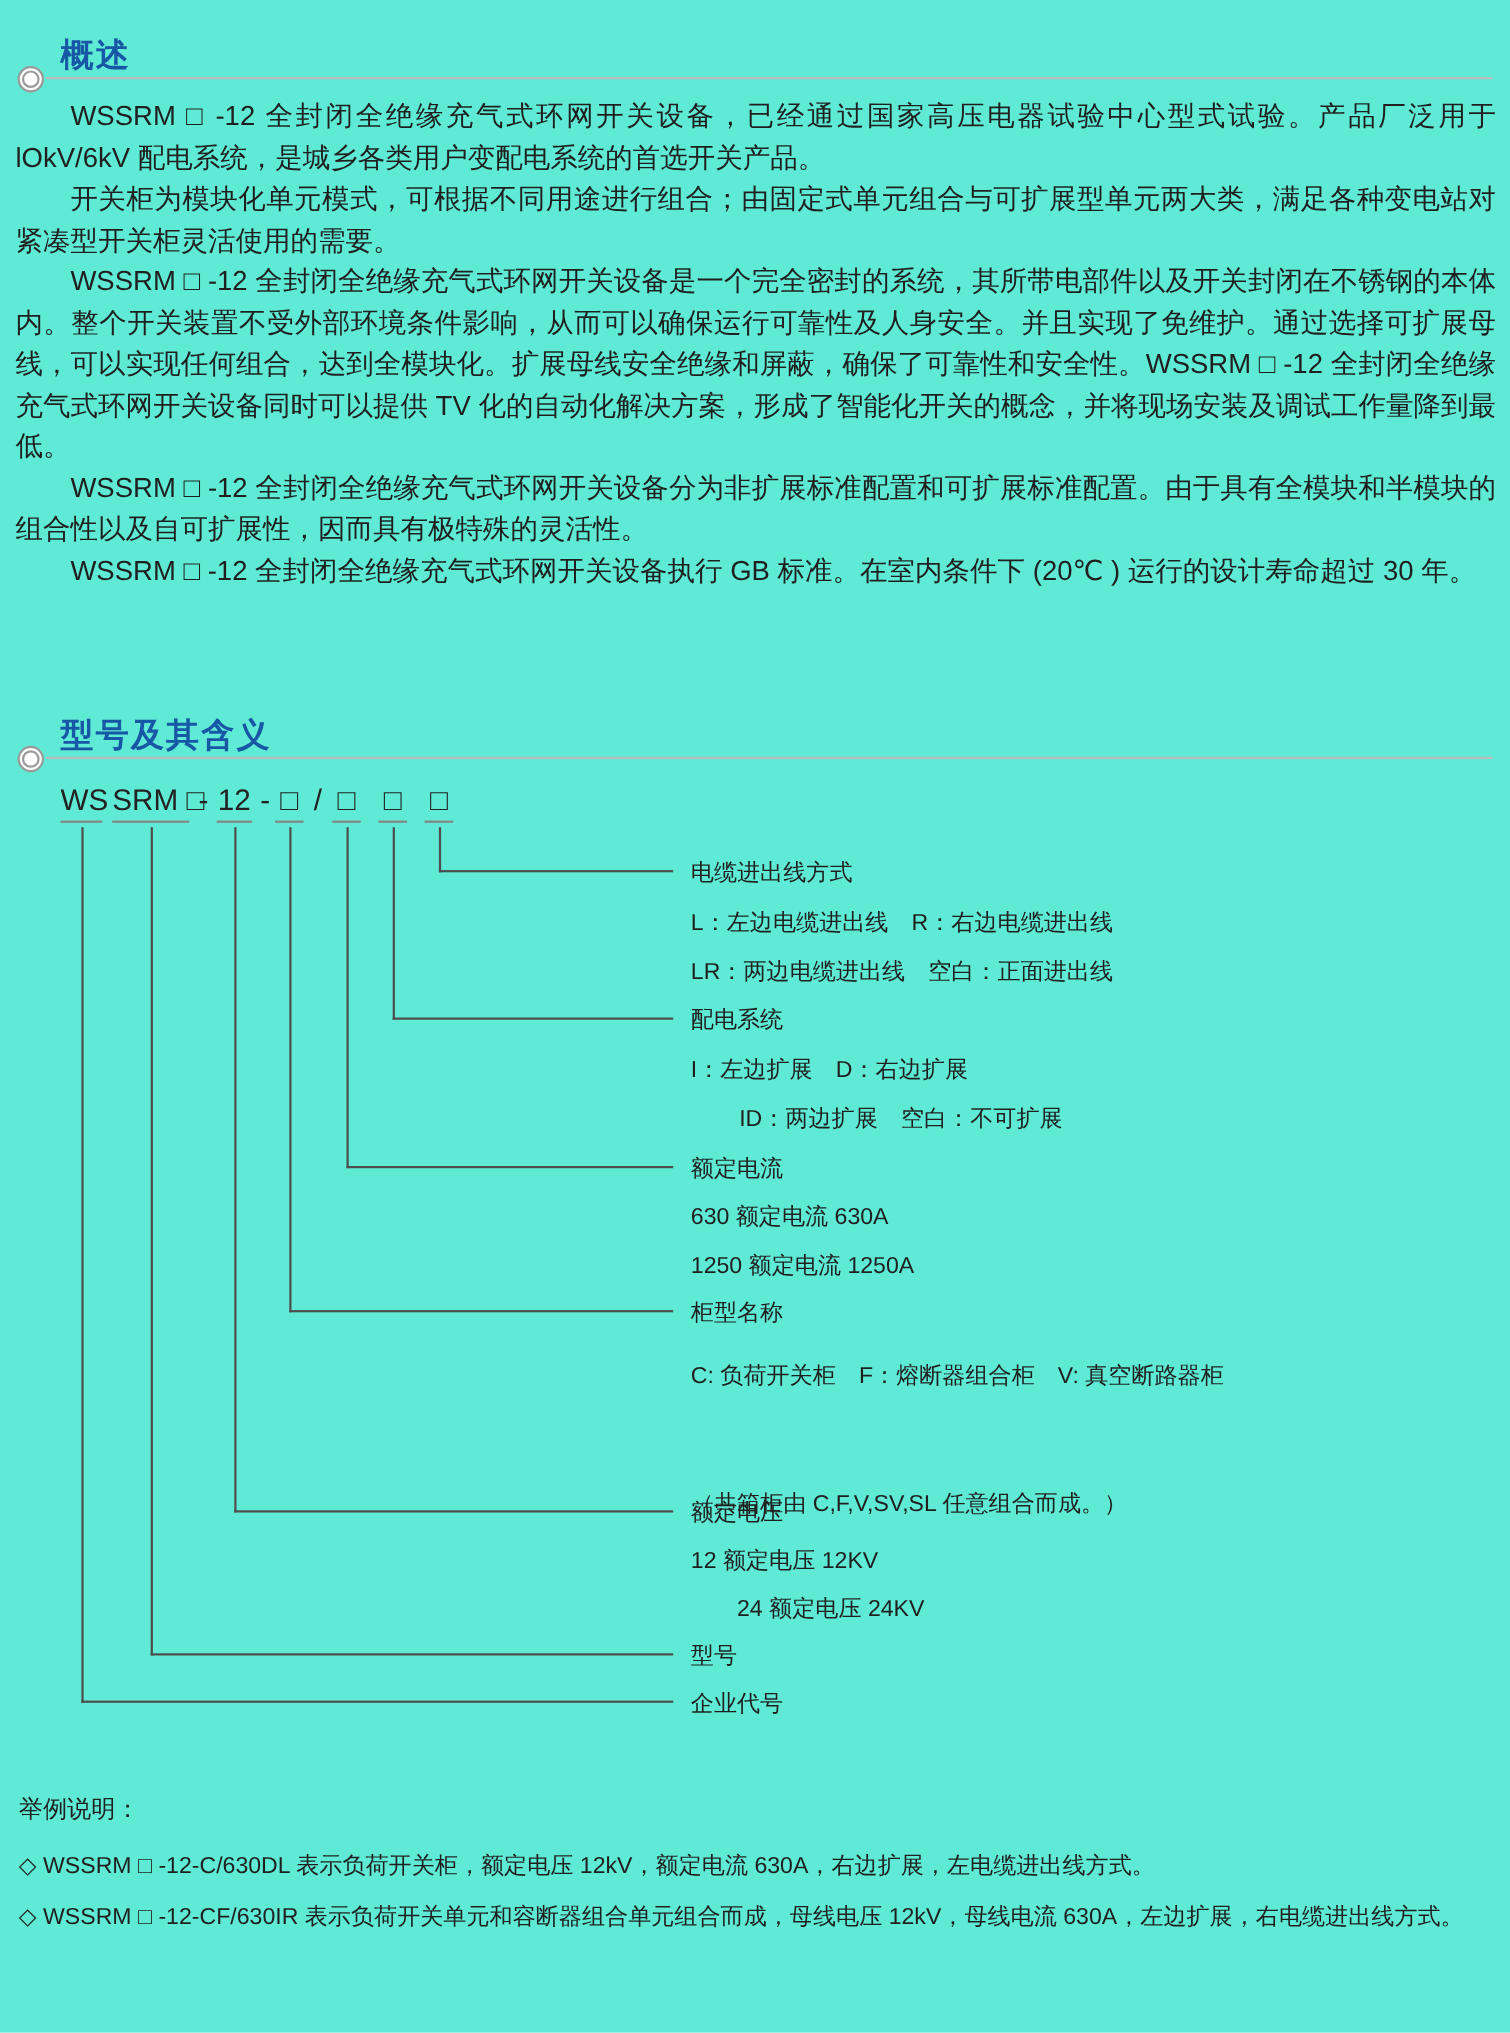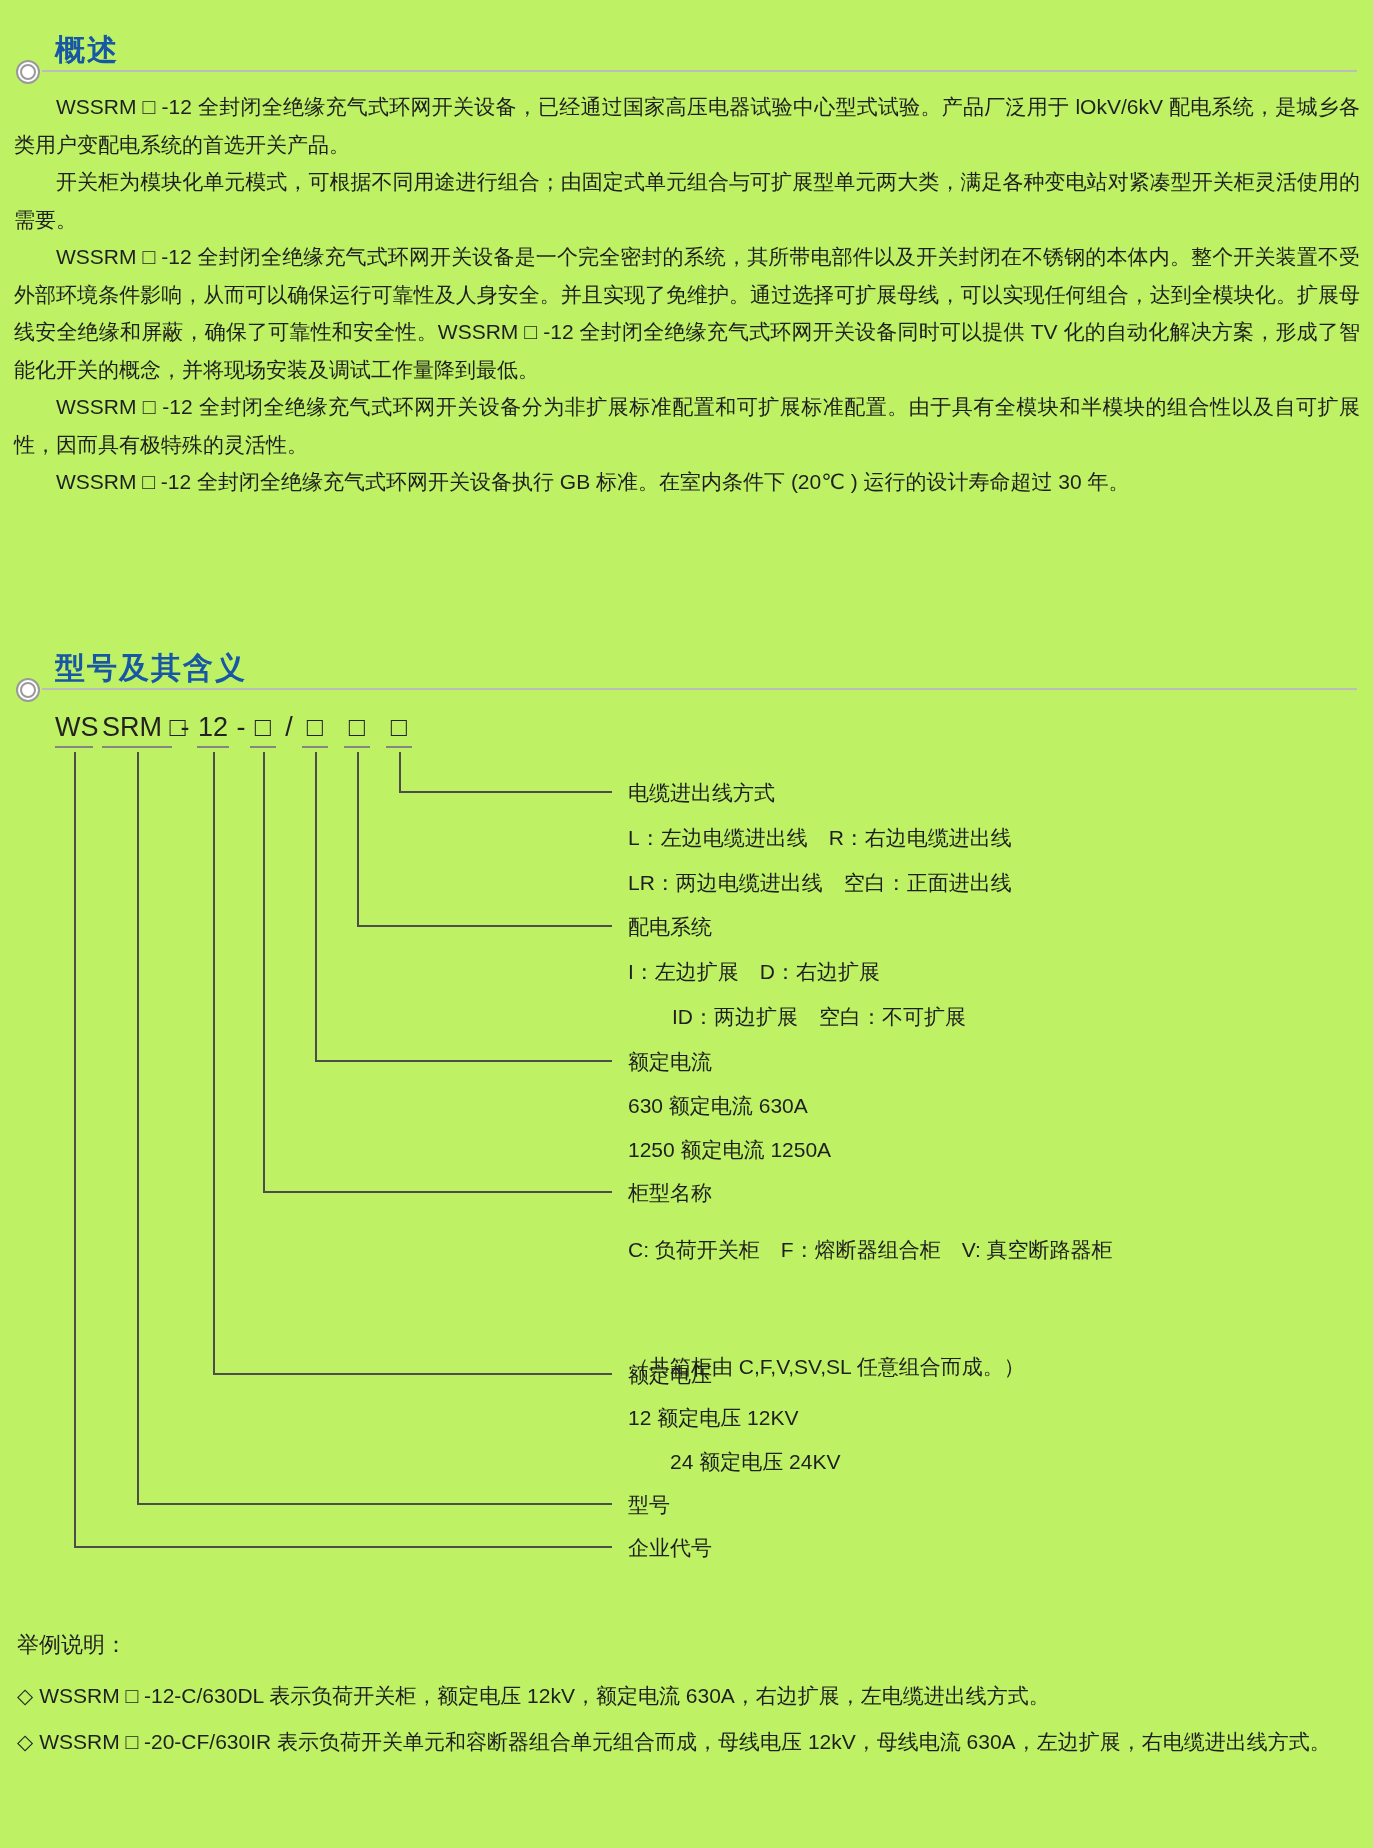--- a/index.html
+++ b/index.html
@@ -1,26 +1,26 @@
 <!DOCTYPE html>
 <html><head>
 <meta charset="utf-8">
 <style>
   html,body{margin:0;padding:0;background:#ffffff;}
   .page{
-    position:relative;width:1373px;height:1848px;background:#bef264;
+    position:relative;width:1373px;height:1848px;background:#5eead4;
     font-family:"Liberation Sans","DejaVu Sans",sans-serif;color:#1f1f1f;overflow:hidden;
   }
   
   .sec-title{position:absolute;left:55px;font-size:30px;font-weight:700;color:#1757a6;letter-spacing:2px;}
   .sec-rule{position:absolute;left:42px;width:1315px;height:2px;background:#bcbcbc;}
   .sec-ring{position:absolute;left:16px;width:24px;height:24px;border:2px solid #9a9a9a;border-radius:50%;box-sizing:border-box;background:#fff;}
   .sec-ring::after{content:"";position:absolute;left:2px;top:2px;width:16px;height:16px;border:2px solid #9a9a9a;border-radius:50%;box-sizing:border-box;}
   
-  .paras{position:absolute;left:14px;top:88px;width:1346px;font-size:21px;line-height:37.5px;text-align:justify;}
+  .paras{position:absolute;left:14px;top:88px;width:1346px;font-size:25px;line-height:37.5px;text-align:justify;}
   .paras p{margin:0;text-indent:2em;}
   
   .seg{position:absolute;top:712px;height:34px;font-size:27px;text-align:center;white-space:nowrap;color:#222;}
   .seg.u{border-bottom:2px solid #858585;}
   
   .vline{position:absolute;width:2px;background:#4d4d4d;}
   .hline{position:absolute;height:2px;background:#4d4d4d;}
   
   .dlabel{position:absolute;left:628px;height:30px;font-size:21px;white-space:nowrap;color:#1f1f1f;}
   
@@ -92,16 +92,16 @@
   <div class="dlabel" style="top:1404px;">12 额定电压 12KV</div>
   <div class="dlabel" style="top:1448px;margin-left:42px;">24 额定电压 24KV</div>
   <div class="dlabel" style="top:1491px;">型号</div>
   <div class="dlabel" style="top:1534px;">企业代号</div>
 
   <div class="ex-head">举例说明：</div>
   <div class="ex-item" style="top:1682px;">
     <span class="diamond">◇</span><span>WSSRM □ -12-C/630DL 表示负荷开关柜，额定电压 12kV，额定电流 630A，右边扩展，左电缆进出线方式。</span>
   </div>
   <div class="ex-item" style="top:1728px;">
-    <span class="diamond">◇</span><span>WSSRM □ -20-CF/630IR 表示负荷开关单元和容断器组合单元组合而成，母线电压 12kV，母线电流 630A，左边扩展，右电缆进出线方式。</span>
+    <span class="diamond">◇</span><span>WSSRM □ -12-CF/630IR 表示负荷开关单元和容断器组合单元组合而成，母线电压 12kV，母线电流 630A，左边扩展，右电缆进出线方式。</span>
   </div>
 
 </div>
 
 </body></html>

